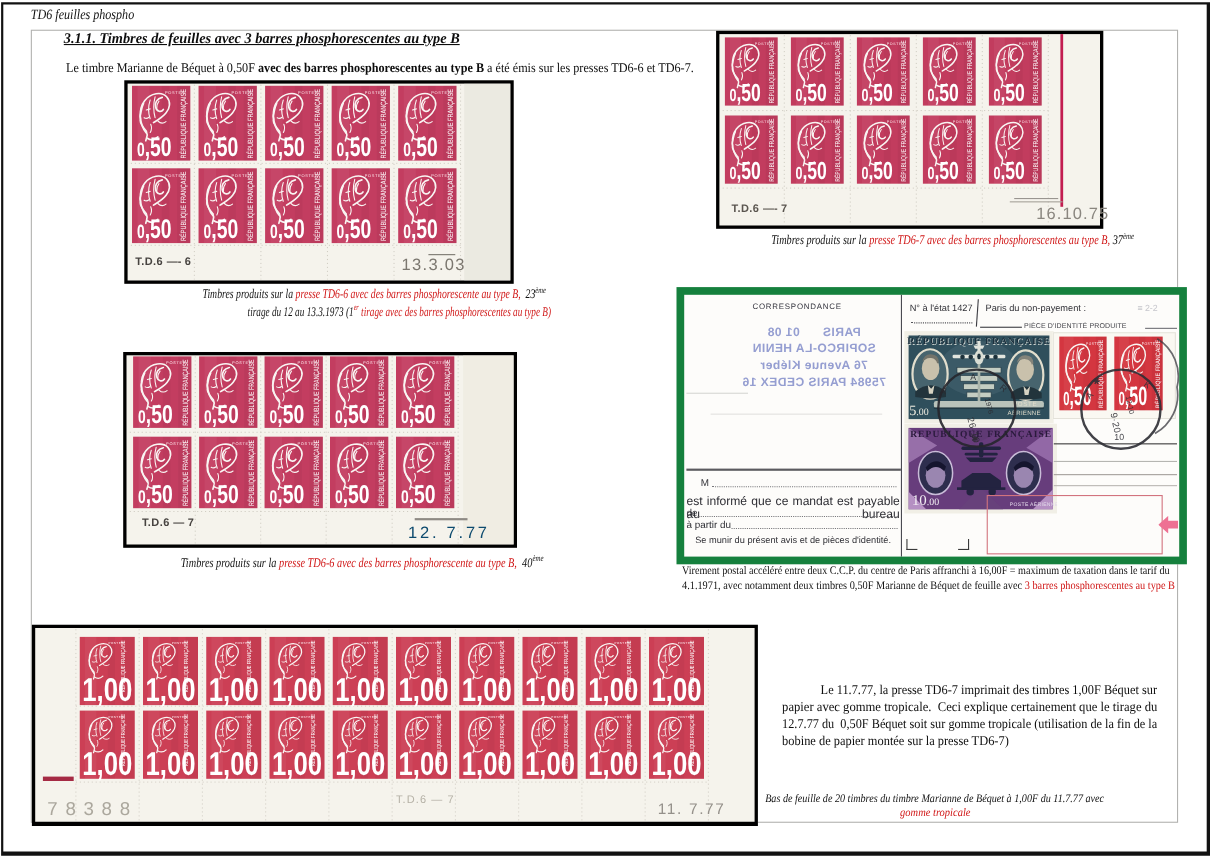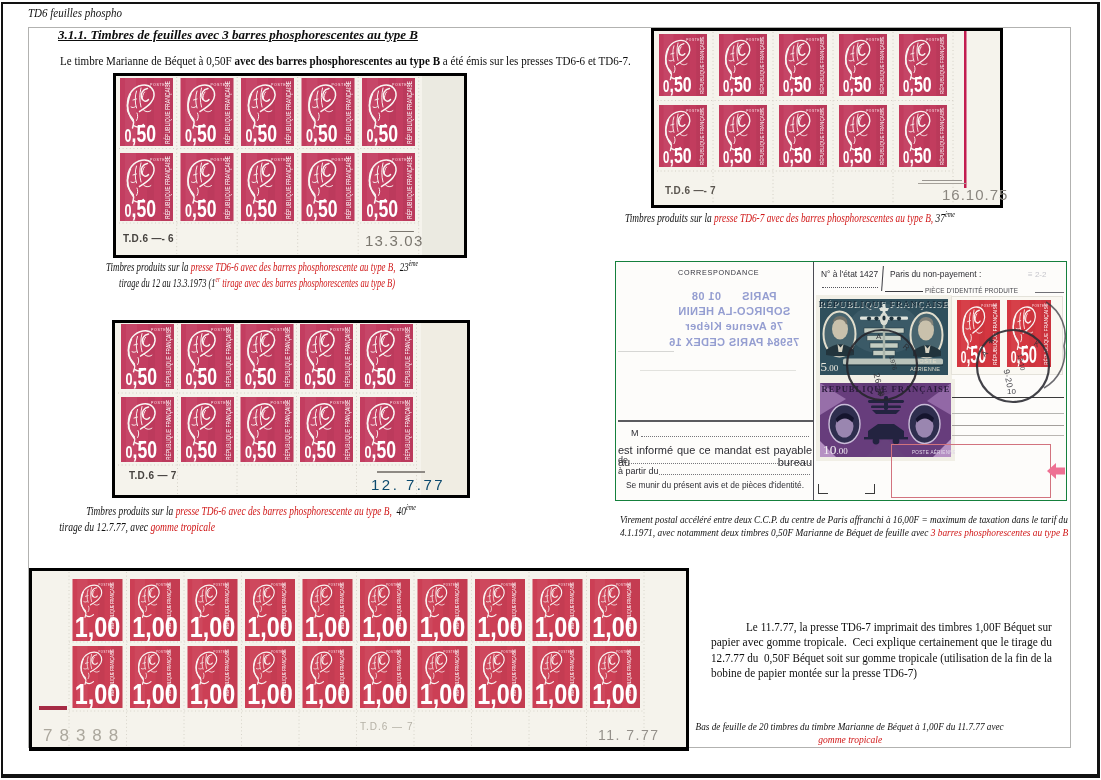--- a/index.html
+++ b/index.html
@@ -2,21 +2,21 @@
 <html lang="fr"><head>
 <meta charset="utf-8">
 <title>TD6 feuilles phospho</title>
 <style>
   html,body{margin:0;padding:0;}
   body{width:1101px;height:780px;position:relative;background:#ffffff;
        font-family:"Liberation Serif",serif;overflow:hidden;}
   .abs{position:absolute;}
   .r{color:#d01616;}
   sup{font-size:8px;vertical-align:super;line-height:0;}
-  .cap{font-style:italic;font-size:12px;line-height:15.5px;text-align:left;color:#111;}
+  .cap{font-style:italic;font-size:12px;line-height:15.5px;text-align:right;color:#111;}
   .block{position:absolute;background:#f5f3ec;border:3px solid #000;}
   .mark{position:absolute;font-family:"Liberation Sans",sans-serif;color:#44403c;}
   .sx{display:inline-block;white-space:nowrap;transform-origin:0 50%;}
   .sx.c{transform-origin:50% 50%;}
 </style>
 </head>
 <body>
 
 <div class="abs" style="left:1px;top:2px;width:1094px;height:770px;border:2px solid #121212;border-right-width:3px;border-bottom-width:4px;"></div>
 
@@ -200,24 +200,23 @@
 
 <div class="mark" style="left:14px;top:147px;font-size:10px;font-weight:600;color:#474340;letter-spacing:0.4px;">T.D.6 <span style="letter-spacing:0;">—</span> 7</div>
 
 <div class="abs" style="left:262px;top:148px;width:48px;height:1.5px;background:#8e8a84;"></div>
 
 <div class="mark" style="left:256px;top:153px;font-size:15px;color:#0c4a6e;letter-spacing:2.5px;white-space:nowrap;">12. 7.77</div>
 </div>
 
 <div class="cap abs" style="left:40px;top:504px;width:500px;">
 <div><span class="sx c" id="c3a" style="transform:scaleX(0.781);">Timbres produits sur la <span class="r">presse TD6-6 avec des barres phosphorescente au type B,</span>&nbsp; 40<sup>ème</sup></span></div>
-<div><span class="sx c" id="c3b" style="transform:scaleX(0.803);">tirage du 12.7.77, avec <span class="r">gomme tropicale</span></span></div>
-</div>
-
-<div class="abs" style="left:615px;top:261px;width:450px;height:238px;border:1px solid #15803d;background:#fdfcfa;font-family:'Liberation Sans',sans-serif;">
+</div>
+
+<div class="abs" style="left:615px;top:261px;width:450px;height:238px;border:7px solid #15803d;background:#fdfcfa;font-family:'Liberation Sans',sans-serif;">
 
   <div class="abs" style="left:197px;top:0;width:1px;height:238px;background:#4a4a52;"></div>
 
   <div class="abs" style="left:62px;top:6px;font-size:7.2px;letter-spacing:0.7px;color:#33333d;">CORRESPONDANCE</div>
 
   <div class="abs" style="left:42px;top:27px;width:152px;transform:scaleX(-1);color:#959ed1;font-weight:bold;font-size:11px;line-height:15.2px;text-align:center;letter-spacing:0.4px;white-space:nowrap;">PARIS&nbsp;&nbsp;&nbsp;&nbsp;&nbsp;&nbsp;01 08<br>SOPIRCO-LA HENIN<br>76 Avenue Kléber<br>75984 PARIS CEDEX 16</div>
 
   <div class="abs" style="left:2px;top:89px;width:56px;height:1px;background:#d6d6d4;"></div>
   <div class="abs" style="left:24px;top:108px;width:156px;height:1px;background:#e2e2de;"></div>
 
@@ -382,21 +381,21 @@
       <text x="7" y="25" font-size="8" transform="rotate(-45 9 23)">P</text>
       <text x="32" y="12" font-size="8">A</text>
       <text x="59" y="22" font-size="8" transform="rotate(40 61 20)">R</text>
       <text x="31" y="53" font-size="8.5" transform="rotate(76 34 49)" letter-spacing="0.5">26·10</text>
       <text x="45" y="34" font-size="6.5" transform="rotate(76 48 32)">1976</text>
       <text x="33" y="69" font-size="8">✱</text>
     </g>
   </svg>
 </div>
 
-<div class="abs" style="left:620px;top:513px;width:450px;font-style:italic;font-size:10.5px;line-height:13px;color:#111;">
+<div class="abs" style="left:620px;top:513px;width:450px;font-size:10.5px;line-height:13px;color:#111;">
   <div><span class="sx" id="c4a" style="transform:scaleX(0.878);">Virement postal accéléré entre deux C.C.P. du centre de Paris affranchi à 16,00F = maximum de taxation dans le tarif du</span></div>
   <div><span class="sx" id="c4b" style="transform:scaleX(0.892);">4.1.1971, avec notamment deux timbres 0,50F Marianne de Béquet de feuille avec <span class="r">3 barres phosphorescentes au type B</span></span></div>
 </div>
 
 <div class="block" style="left:29px;top:568px;width:654px;height:176px;border-bottom-width:4px;">
 <svg width="654" height="176" style="position:absolute;left:0;top:0;color:#cc3f55;">
   <g stroke="#cfcbc1" stroke-width="0.8" stroke-dasharray="1 2.6">
     <line x1="37" y1="1" x2="37" y2="175"></line>
     <line x1="94.5" y1="1" x2="94.5" y2="175"></line>
     <line x1="152" y1="1" x2="152" y2="175"></line>

